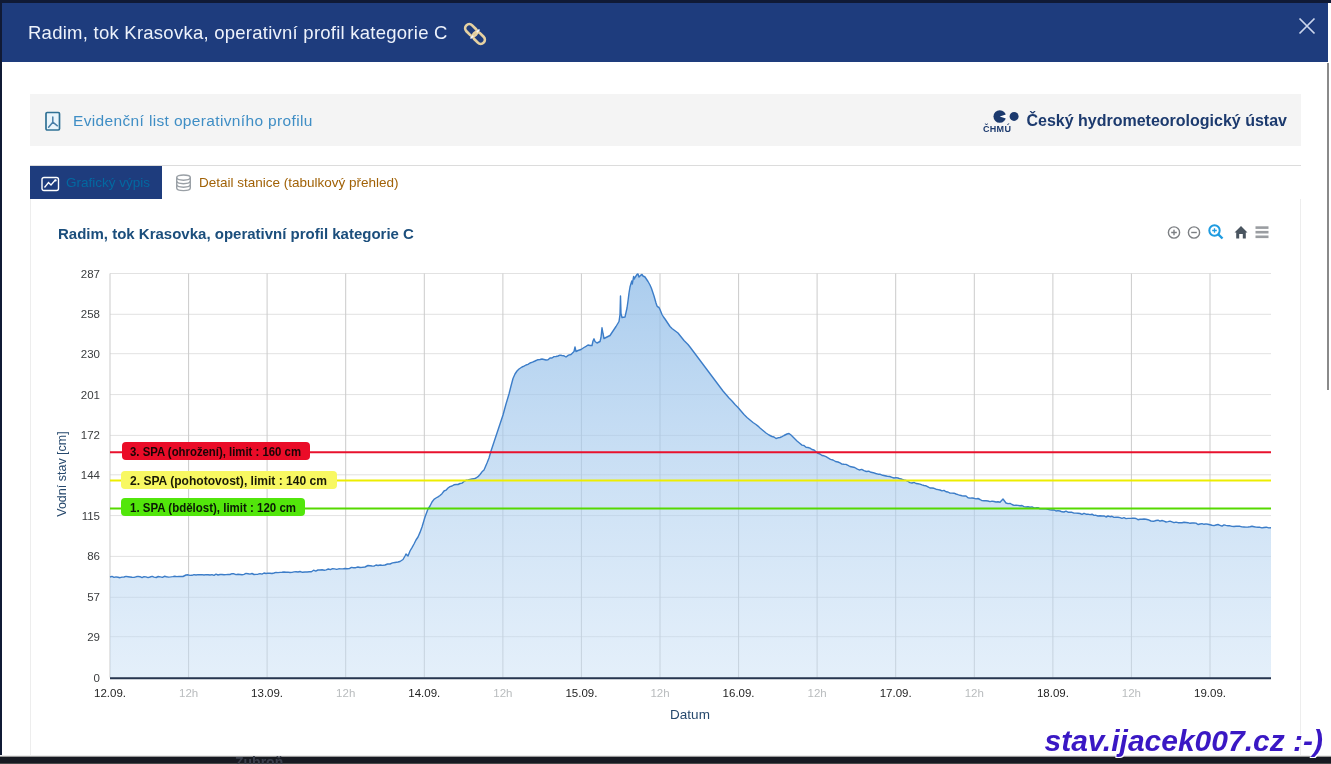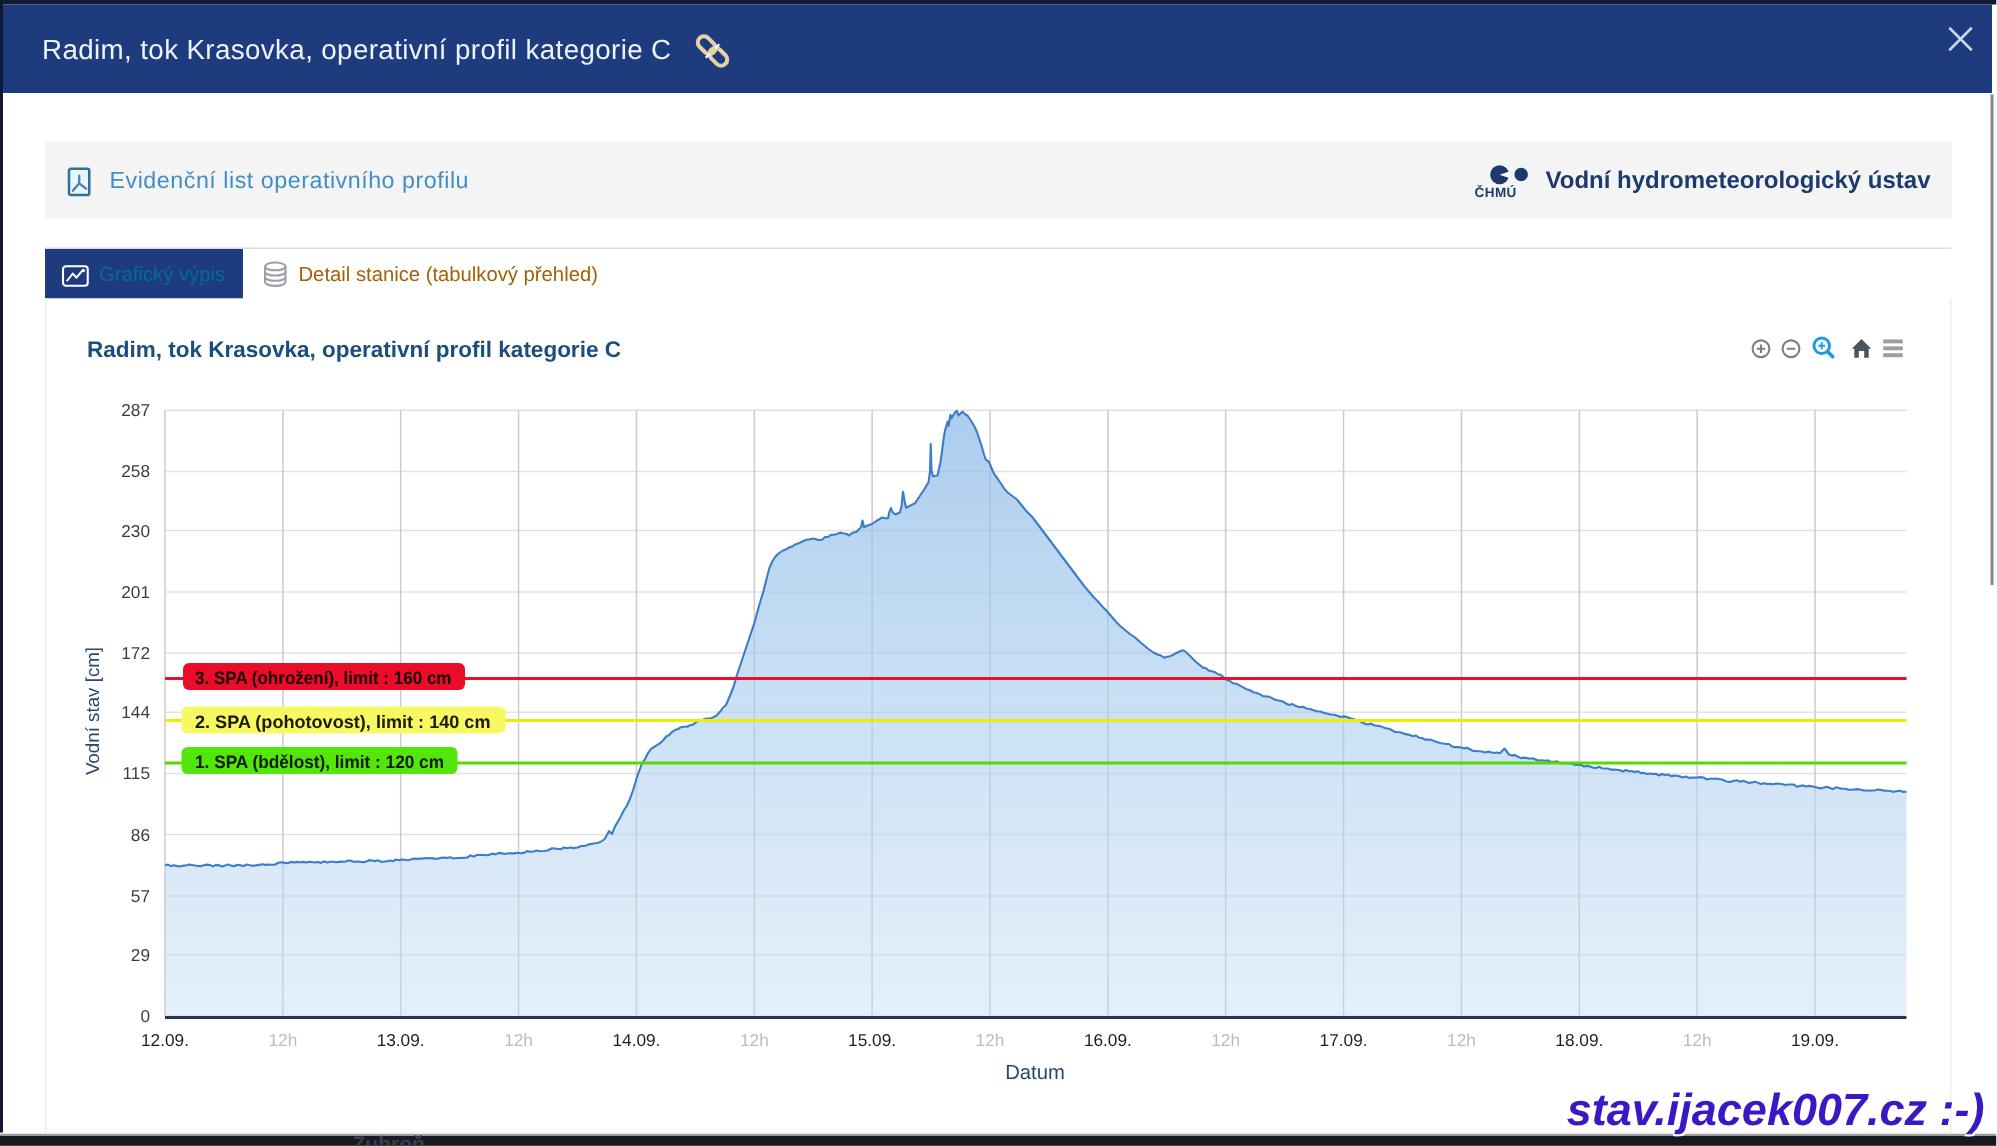--- a/index.html
+++ b/index.html
@@ -51,21 +51,21 @@
     </svg>
   <div class="abs" id="pdflink">Evidenční list operativního profilu</div>
   <svg class="abs" style="left:983px;top:104px" width="42" height="30" viewBox="0 0 42 30">
       <g fill="#1c3a6e">
         <circle cx="16.75" cy="12.5" r="6.3"></circle>
         <path d="M16.75,12.5 L23.6,10.2 L23.6,14.8 Z" fill="#fff"></path>
         <circle cx="31.1" cy="12.4" r="4.5"></circle>
         <text x="0" y="27.6" font-size="9" font-weight="bold" letter-spacing="0.3" font-family="Liberation Sans, sans-serif">ČHMÚ</text>
       </g>
     </svg>
-  <div class="abs" id="chmutext">Vodní hydrometeorologický ústav</div>
+  <div class="abs" id="chmutext">Český hydrometeorologický ústav</div>
   <div class="abs" id="tabline"></div>
   <div class="abs" id="tabactive"></div>
   <svg class="abs" style="left:41px;top:176px" width="19" height="16" viewBox="0 0 19 16" id="tabicon1">
       <rect x="1" y="1.5" width="16.5" height="13" rx="2" fill="none" stroke="#fff" stroke-width="1.4"></rect>
 <path d="M3.5,11.5 L7.5,6.5 L10,9 L14.5,3.8" fill="none" stroke="#fff" stroke-width="1.3"></path>
 <circle cx="14.6" cy="4.4" r="1.1" fill="#fff"></circle>
     </svg>
   <div class="abs" id="tabactivetext">Grafický výpis</div>
   <svg class="abs" style="left:175px;top:174px" width="17" height="18" viewBox="0 0 17 18" id="tabicon2">
       <g fill="none" stroke="#9aa0a6" stroke-width="1.4">

